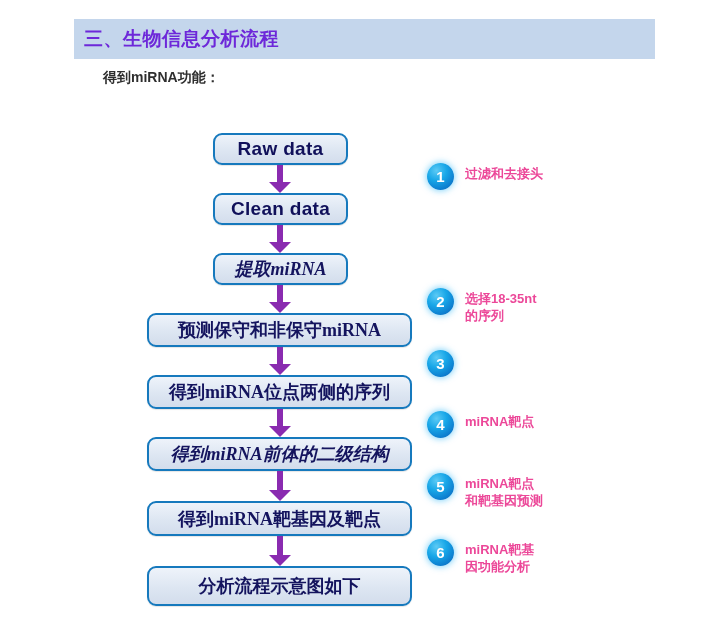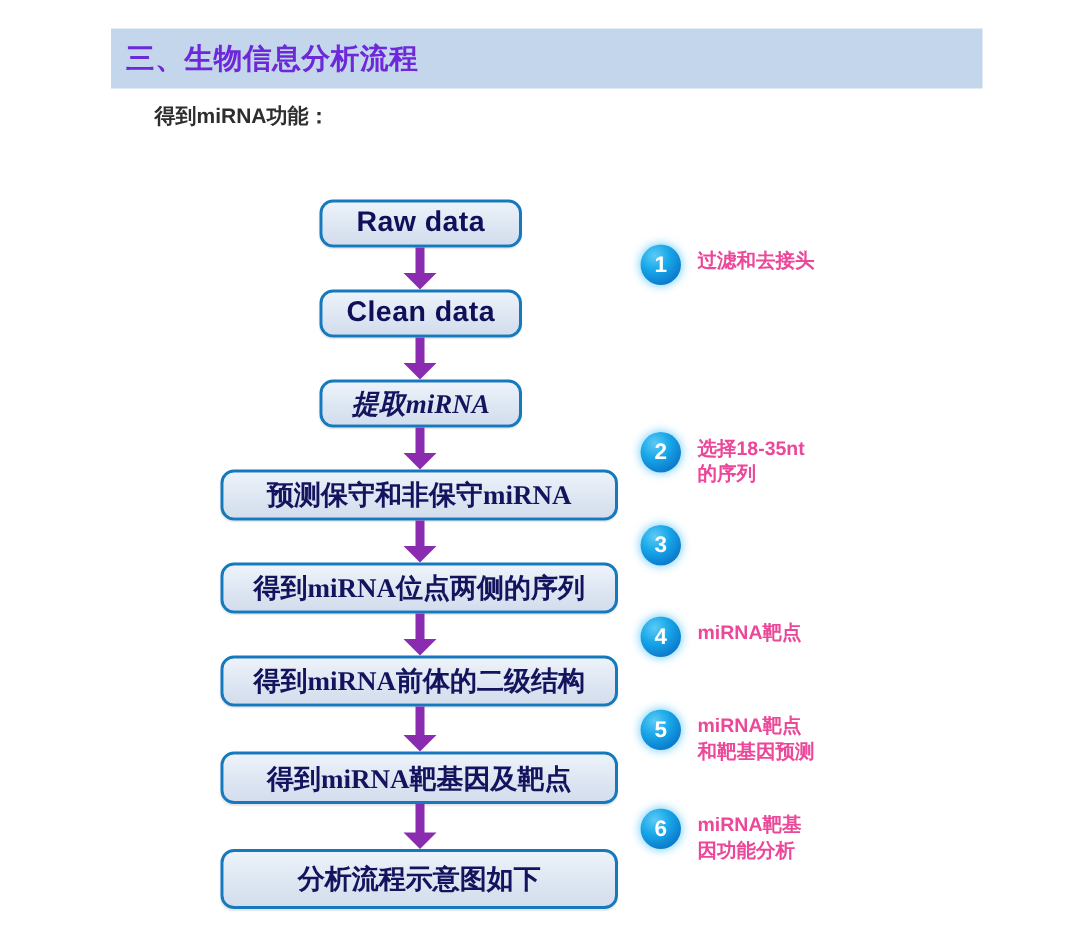--- a/index.html
+++ b/index.html
@@ -186,21 +186,21 @@
 
   <div class="flow-box wide" style="left:147px; top:375px; width:265px; height:34px;">
     <span class="label-cn">得到miRNA位点两侧的序列</span>
   </div>
 
   <div class="arrow" style="left:269px; top:409px; height:28px;">
     <div class="shaft" style="height:18px;"></div>
     <div class="head" style="top:17px;"></div>
   </div>
 
-  <div class="flow-box wide" style="left:147px; top:437px; width:265px; height:34px;">
+  <div class="flow-box wide" style="left:147px; top:437px; width:265px; height:34px;font-style:italic;">
     <span class="label-cn">得到miRNA前体的二级结构</span>
   </div>
 
   <div class="arrow" style="left:269px; top:471px; height:30px;">
     <div class="shaft" style="height:20px;"></div>
     <div class="head" style="top:19px;"></div>
   </div>
 
   <div class="flow-box wide" style="left:147px; top:501px; width:265px; height:35px;text-align:center;">
     <span class="label-cn">得到miRNA靶基因及靶点</span>

